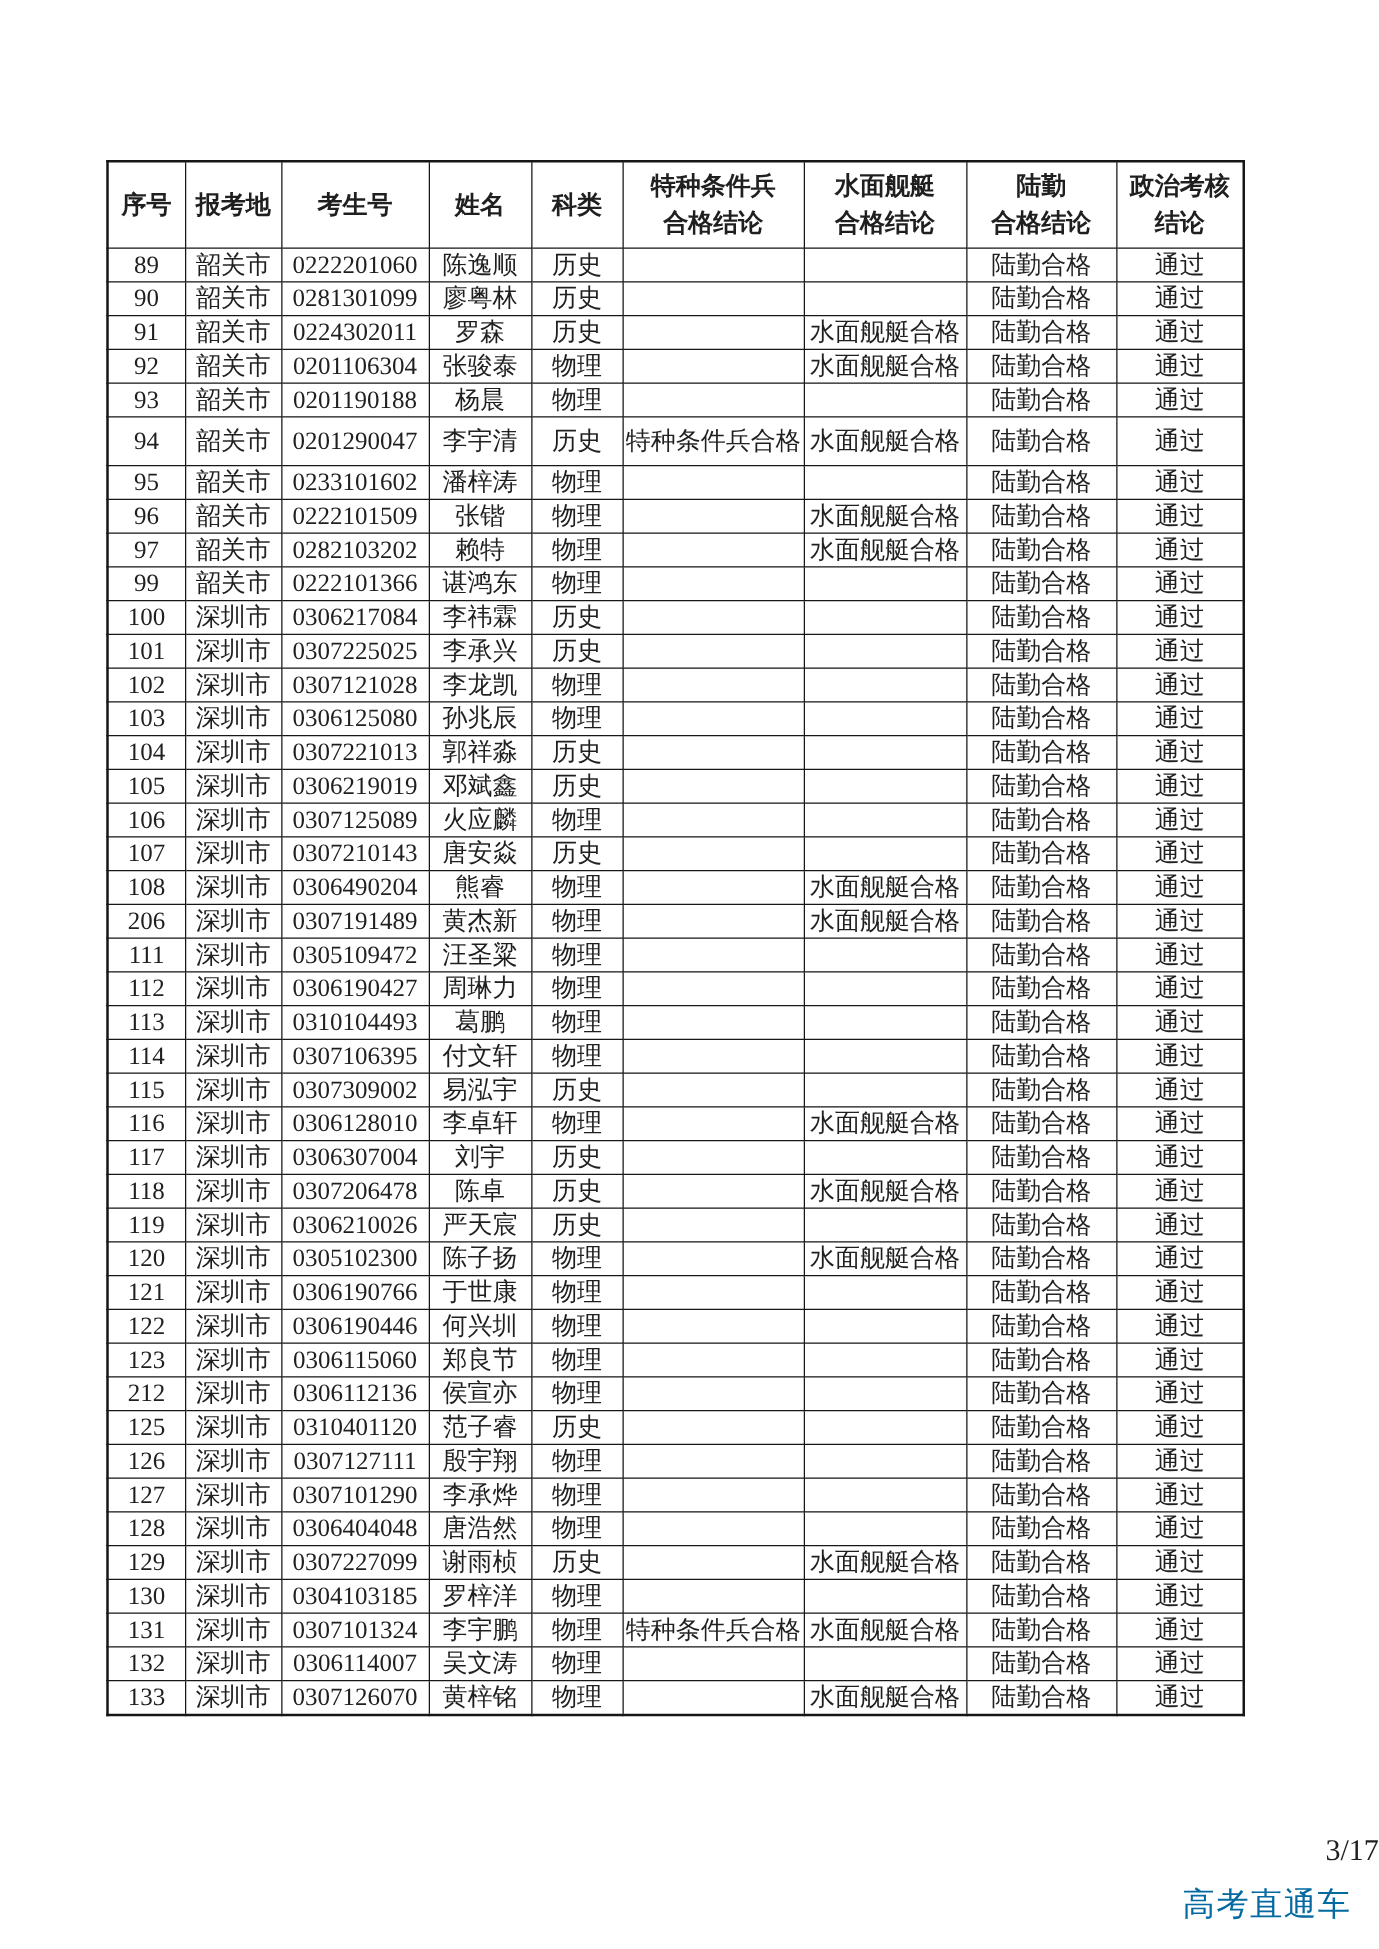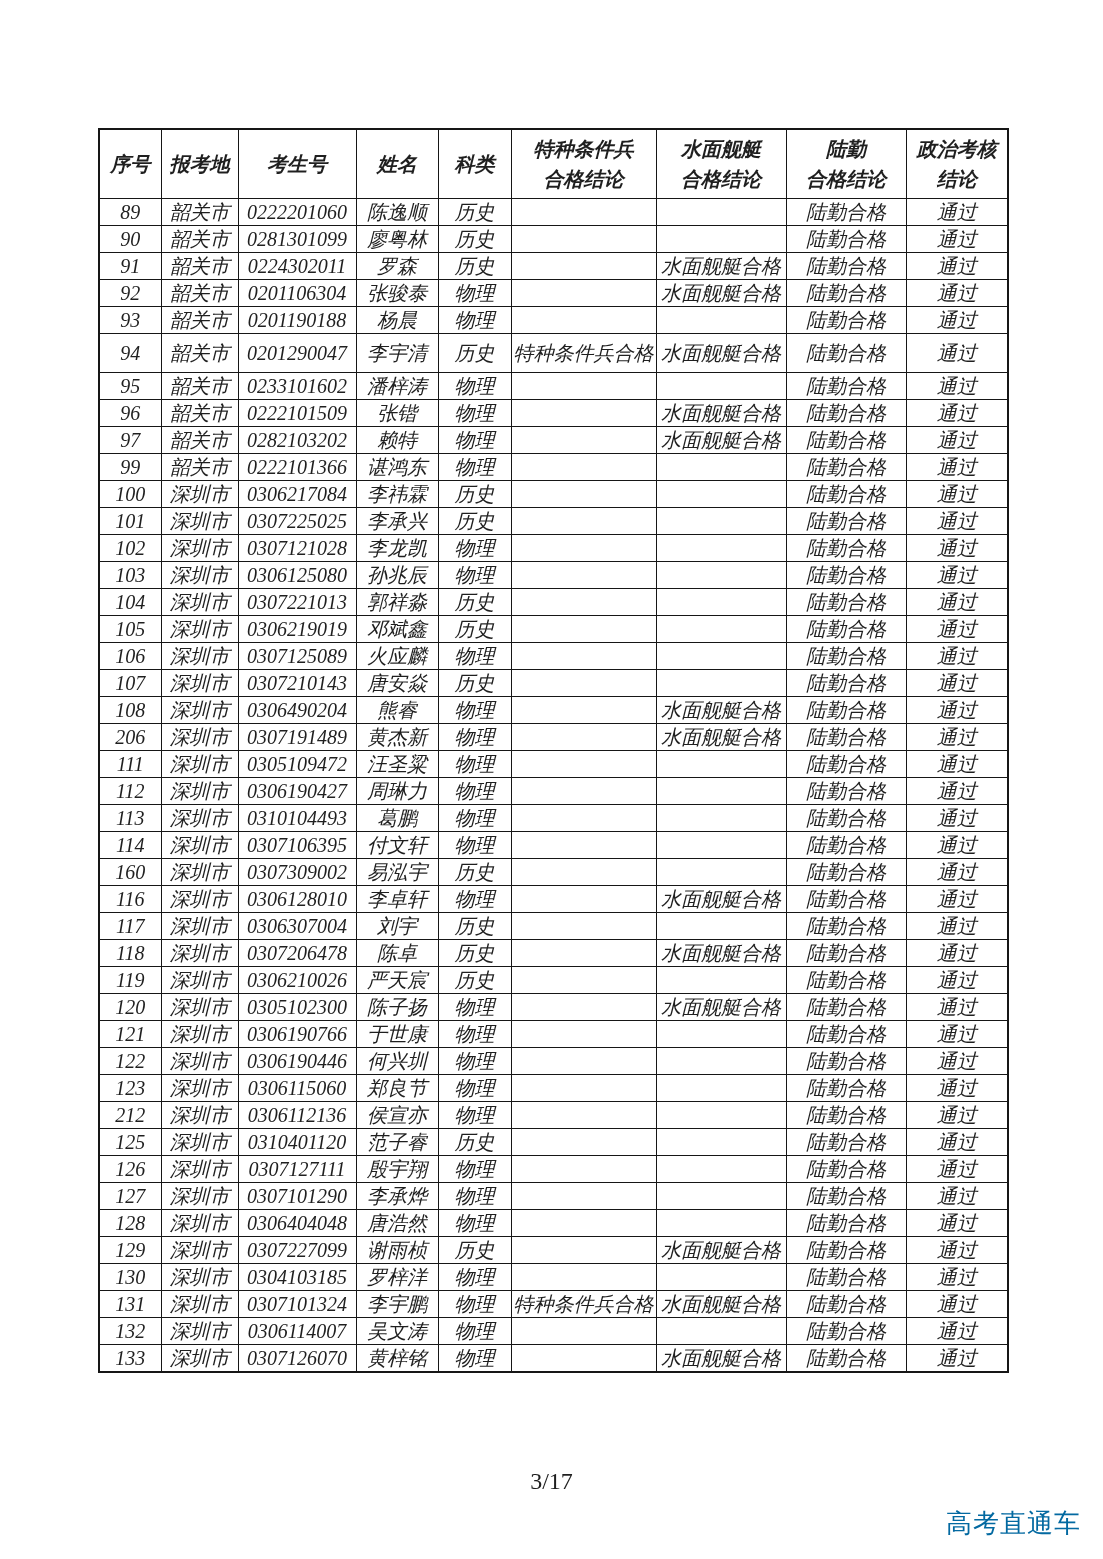--- a/index.html
+++ b/index.html
@@ -2,39 +2,38 @@
 <html><head>
 <meta charset="utf-8">
 <style>
   html,body{margin:0;padding:0;}
   body{
     width:1103px;height:1559px;position:relative;background:#ffffff;
     font-family:"Liberation Serif","DejaVu Serif",serif;color:#1f1f1f;
     overflow:hidden;
   }
   .results-table{
-    position:absolute;left:98px;top:128px;
+    position:absolute;left:85px;top:128px;
     border-collapse:collapse;table-layout:fixed;
     border:2.5px solid #161616;
-    font-style:italic;
   }
   .results-table th,.results-table td{
     border:1.5px solid #161616;
     text-align:center;vertical-align:middle;
     padding:0 2px;font-size:20px;line-height:1.3;
     overflow:hidden;white-space:nowrap;
   }
   .results-table thead th{
     height:68px;font-weight:bold;white-space:pre-line;line-height:1.5;
   }
   .results-table tbody tr{height:26px;padding-left:41px;}
   .results-table tbody tr.tall{height:39px;}
   .page-num{
     position:absolute;top:1468px;left:0;width:1103px;
-    text-align:center;font-size:24px;color:#1f1f1f;
+    text-align:right;font-size:24px;color:#1f1f1f;
   }
   .watermark{
     position:absolute;top:1506px;right:22px;
     font-size:26px;color:#0369a1;letter-spacing:1px;
   }
 </style>
 </head>
 <body>
 
 <table class="results-table">
@@ -325,21 +324,21 @@
         <td>深圳市</td>
         <td>0307106395</td>
         <td>付文轩</td>
         <td>物理</td>
         <td></td>
         <td></td>
         <td>陆勤合格</td>
         <td>通过</td>
       </tr>
       <tr>
-        <td>160</td>
+        <td>115</td>
         <td>深圳市</td>
         <td>0307309002</td>
         <td>易泓宇</td>
         <td>历史</td>
         <td></td>
         <td></td>
         <td>陆勤合格</td>
         <td>通过</td>
       </tr>
       <tr>

